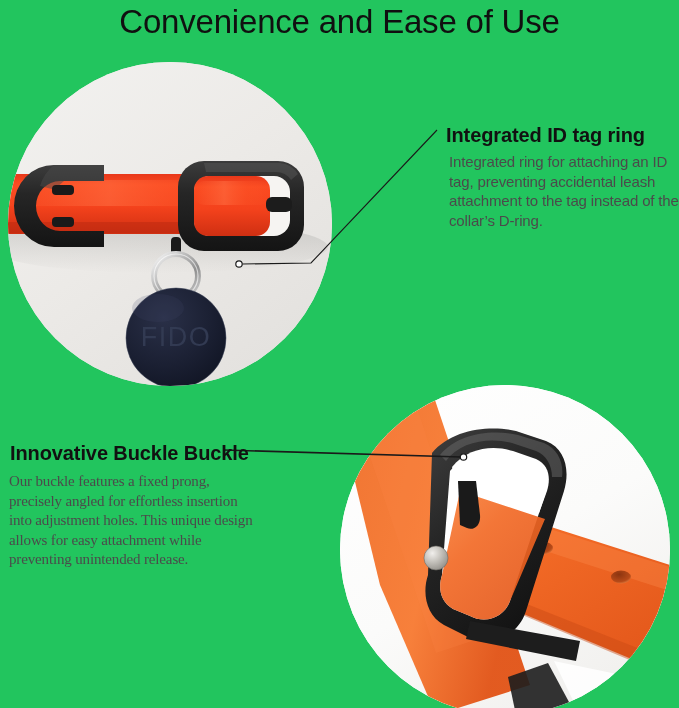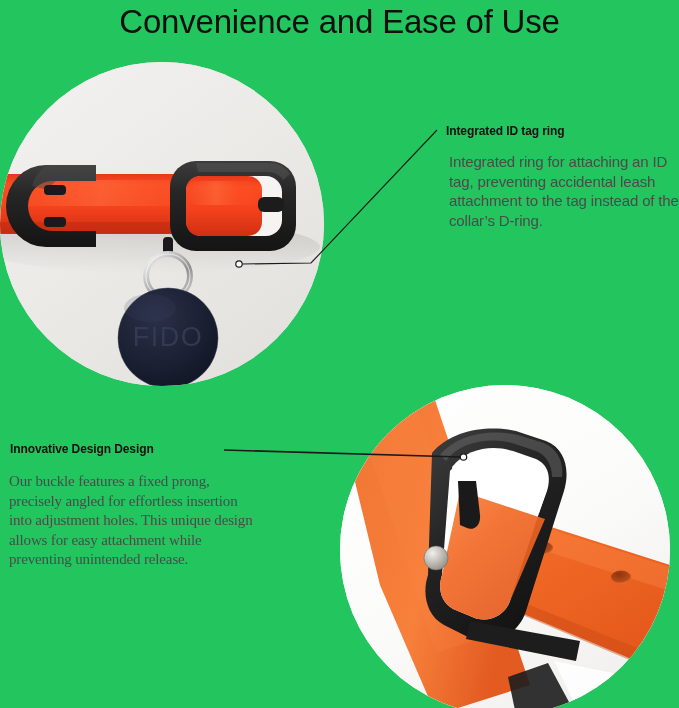--- a/index.html
+++ b/index.html
@@ -34,21 +34,21 @@
     white-space: nowrap;
   }
 
   
   .photo-circle {
     position: absolute;
     border-radius: 50%;
     overflow: hidden;
   }
   #photo-top {
-    left: 0;
+    left: 8px;
     top: 62px;
     width: 324px;
     height: 324px;
     background: #eceae8;
   }
   #photo-bottom {
     left: 340px;
     top: 385px;
     width: 330px;
     height: 330px;
@@ -57,21 +57,21 @@
   .photo-circle svg {
     display: block;
     width: 100%;
     height: 100%;
   }
 
   
   .callout-heading {
     position: absolute;
     font-family: "Liberation Sans", sans-serif;
-    font-size: 12px;
+    font-size: 20px;
     font-weight: 700;
     color: #111111;
     letter-spacing: -0.1px;
     white-space: nowrap;
   }
   .callout-body {
     position: absolute;
     font-family: "Liberation Sans", sans-serif;
     font-size: 15px;
     font-weight: 400;
@@ -307,16 +307,16 @@
 
     <g>
       <path d="M224,450 L461,457" fill="none" stroke="#1a1a1a" stroke-width="1.6"></path>
       <circle cx="463.5" cy="457" r="3.2" fill="#ffffff" stroke="#1a1a1a" stroke-width="1.2"></circle>
     </g>
   </svg>
 
   <div class="callout-heading" id="callout-top-heading">Integrated ID tag ring</div>
   <div class="callout-body" id="callout-top-body">Integrated ring for attaching an ID tag, preventing accidental leash attachment to the tag instead of the collar’s D-ring.</div>
 
-  <div class="callout-heading" id="callout-bottom-heading">Innovative Design Design</div>
+  <div class="callout-heading" id="callout-bottom-heading">Innovative Buckle Buckle</div>
   <div class="callout-body" id="callout-bottom-body">Our buckle features a fixed prong, precisely angled for effortless insertion into adjustment holes. This unique design allows for easy attachment while preventing unintended release.</div>
 
 </div>
 
 </body></html>

